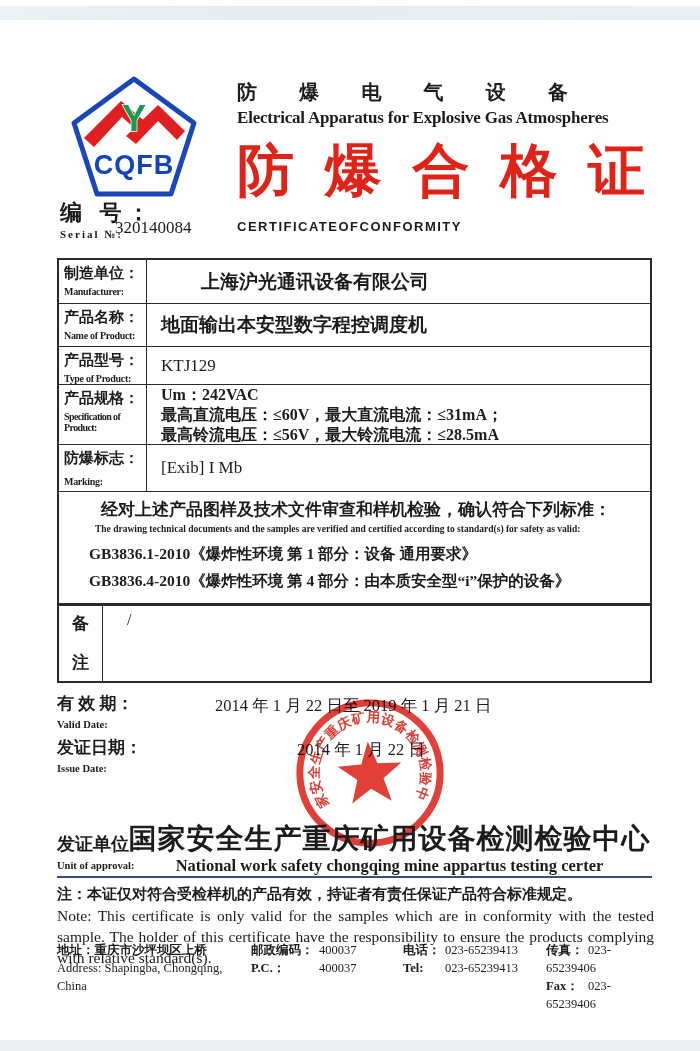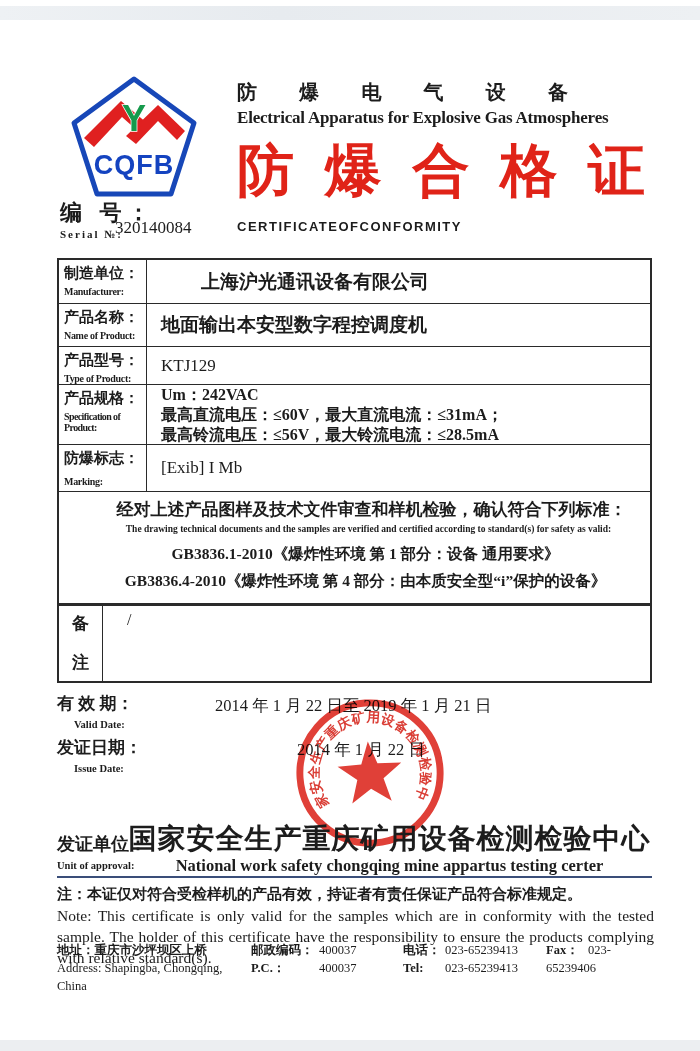--- a/index.html
+++ b/index.html
@@ -38,35 +38,35 @@
   .tbl { position:absolute; left:57px; top:258px; width:595px; border:2px solid #2a2a2a; }
   .trow { display:flex; border-bottom:1.5px solid #2a2a2a; }
   .trow:last-child { border-bottom:none; }
   .tlabel { width:88px; border-right:1.5px solid #2a2a2a; padding:4px 2px 2px 5px; }
   .tlabel .cn { font-size:15px; font-weight:bold; }
   .tlabel .en { font-size:10px; font-weight:bold; margin-top:3px; letter-spacing:-0.3px; }
   .tval { flex:1; padding-left:14px; display:flex; flex-direction:column; justify-content:center; }
   .val-bold-cn { font-size:19px; font-weight:bold; }
   .val-plain { font-size:17px; }
   .spec-line { font-size:16px; font-weight:bold; line-height:20px; }
-  .standards { padding:6px 8px 10px 30px; min-height:100px;text-align:center; }
+  .standards { padding:6px 8px 10px 30px; min-height:100px; }
   .std-head-cn { font-size:17px; font-weight:bold; padding-left:12px; }
   .std-head-en { font-size:9.5px; font-weight:bold; margin:3px 0 6px 6px; }
   .std-item { font-size:15.5px; font-weight:bold; line-height:27px; }
   
   .remark { position:absolute; left:57px; top:603px; width:595px; height:80px;
             border:2px solid #2a2a2a; display:flex; }
   .remark-label { width:44px; border-right:1.5px solid #2a2a2a; display:flex;
                   flex-direction:column; justify-content:space-between;
                   align-items:center; padding:7px 0; font-size:17px; font-weight:bold; }
   .remark-val { flex:1; padding:6px 0 0 24px; font-size:16px; }
   
   .daterow { position:absolute; left:57px; width:595px; }
   .dlabel-cn { font-size:17px; font-weight:bold; }
-  .dlabel-en { font-size:10.5px; font-weight:bold; margin-top:4px;margin-left:17px; }
+  .dlabel-en { font-size:10.5px; font-weight:bold; margin-top:4px; }
   .dval { position:absolute; top:3px; font-size:16.5px; }
   
   .stamp { position:absolute; left:291px; top:694px; width:158px; height:158px;
            opacity:0.9; mix-blend-mode:multiply; transform:rotate(-4deg); }
   
   .approval { position:absolute; left:57px; top:820px; width:595px; }
   .app-label-cn { position:absolute; left:0; top:12px; font-size:18px; font-weight:bold; }
   .app-label-en { position:absolute; left:0; top:40px; font-size:10.5px; font-weight:bold; }
   .app-val-cn { position:absolute; left:70px; top:0; width:525px; text-align:center;
                 font-size:28px; font-weight:bold; letter-spacing:1px; white-space:nowrap; }
@@ -242,16 +242,17 @@
     </div>
     <div class="ccol c2">
       <div><span class="lbl-fix2">邮政编码：</span><span>400037</span></div>
       <div><span class="lbl-fix2">P.C.：</span><span>400037</span></div>
     </div>
     <div class="ccol c3">
       <div><span class="lbl-fix3">电话：</span><span>023-65239413</span></div>
       <div><span class="lbl-fix3">Tel:</span><span>023-65239413</span></div>
     </div>
     <div class="ccol c4">
+      <div><span class="lbl-fix4">传真：</span><span>023-65239406</span></div>
       <div><span class="lbl-fix4">Fax：</span><span>023-65239406</span></div>
     </div>
   </div>
 </div>
 
 </body></html>

